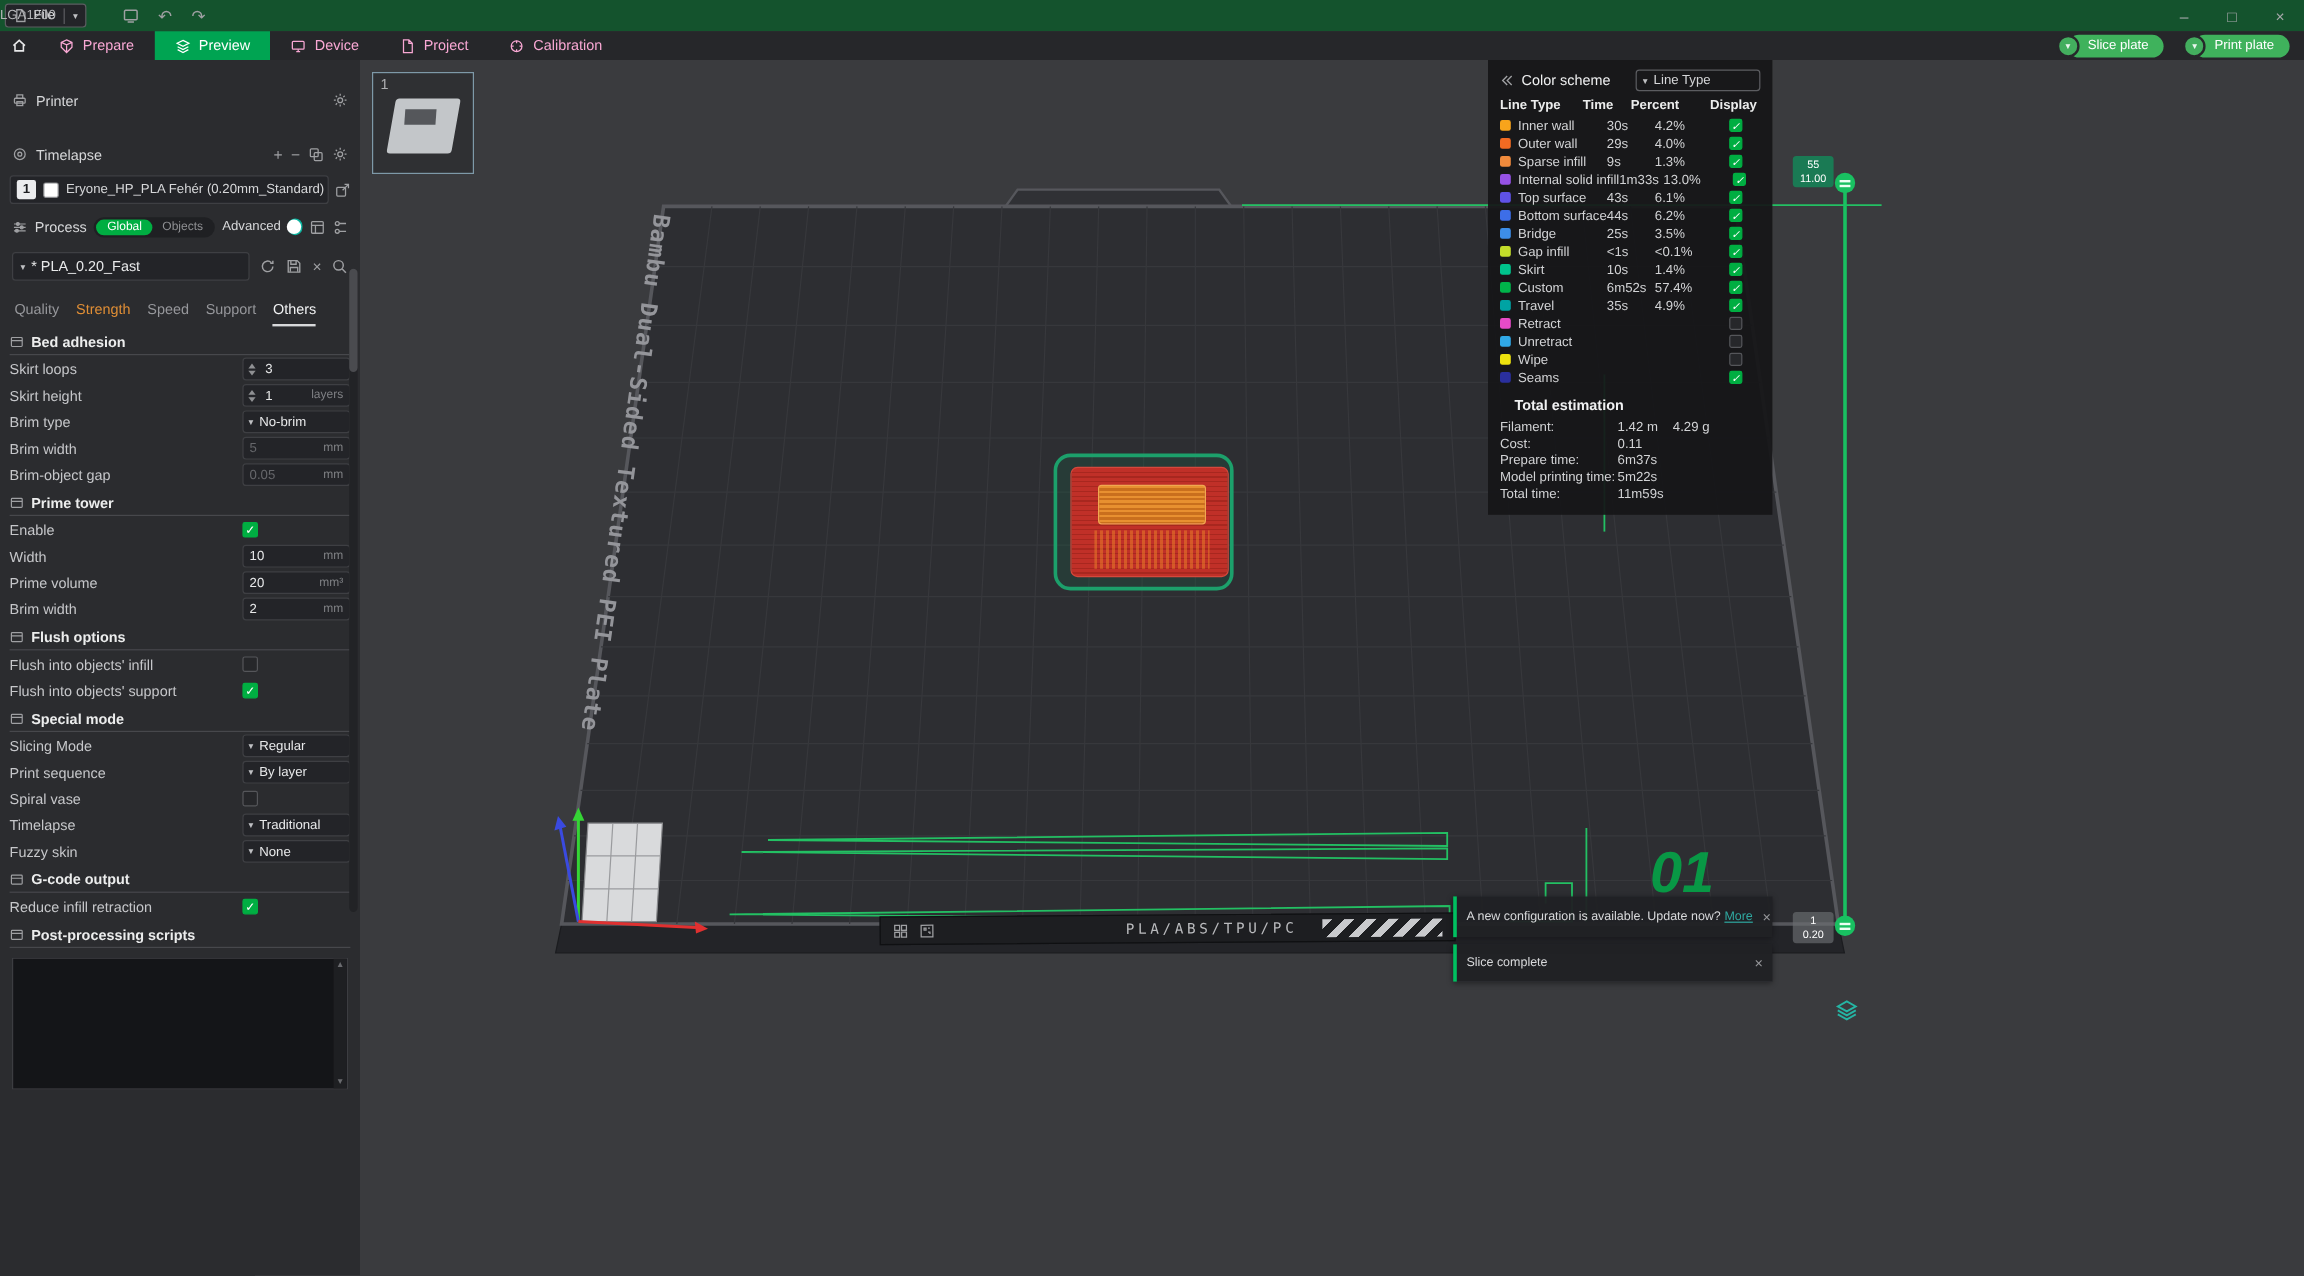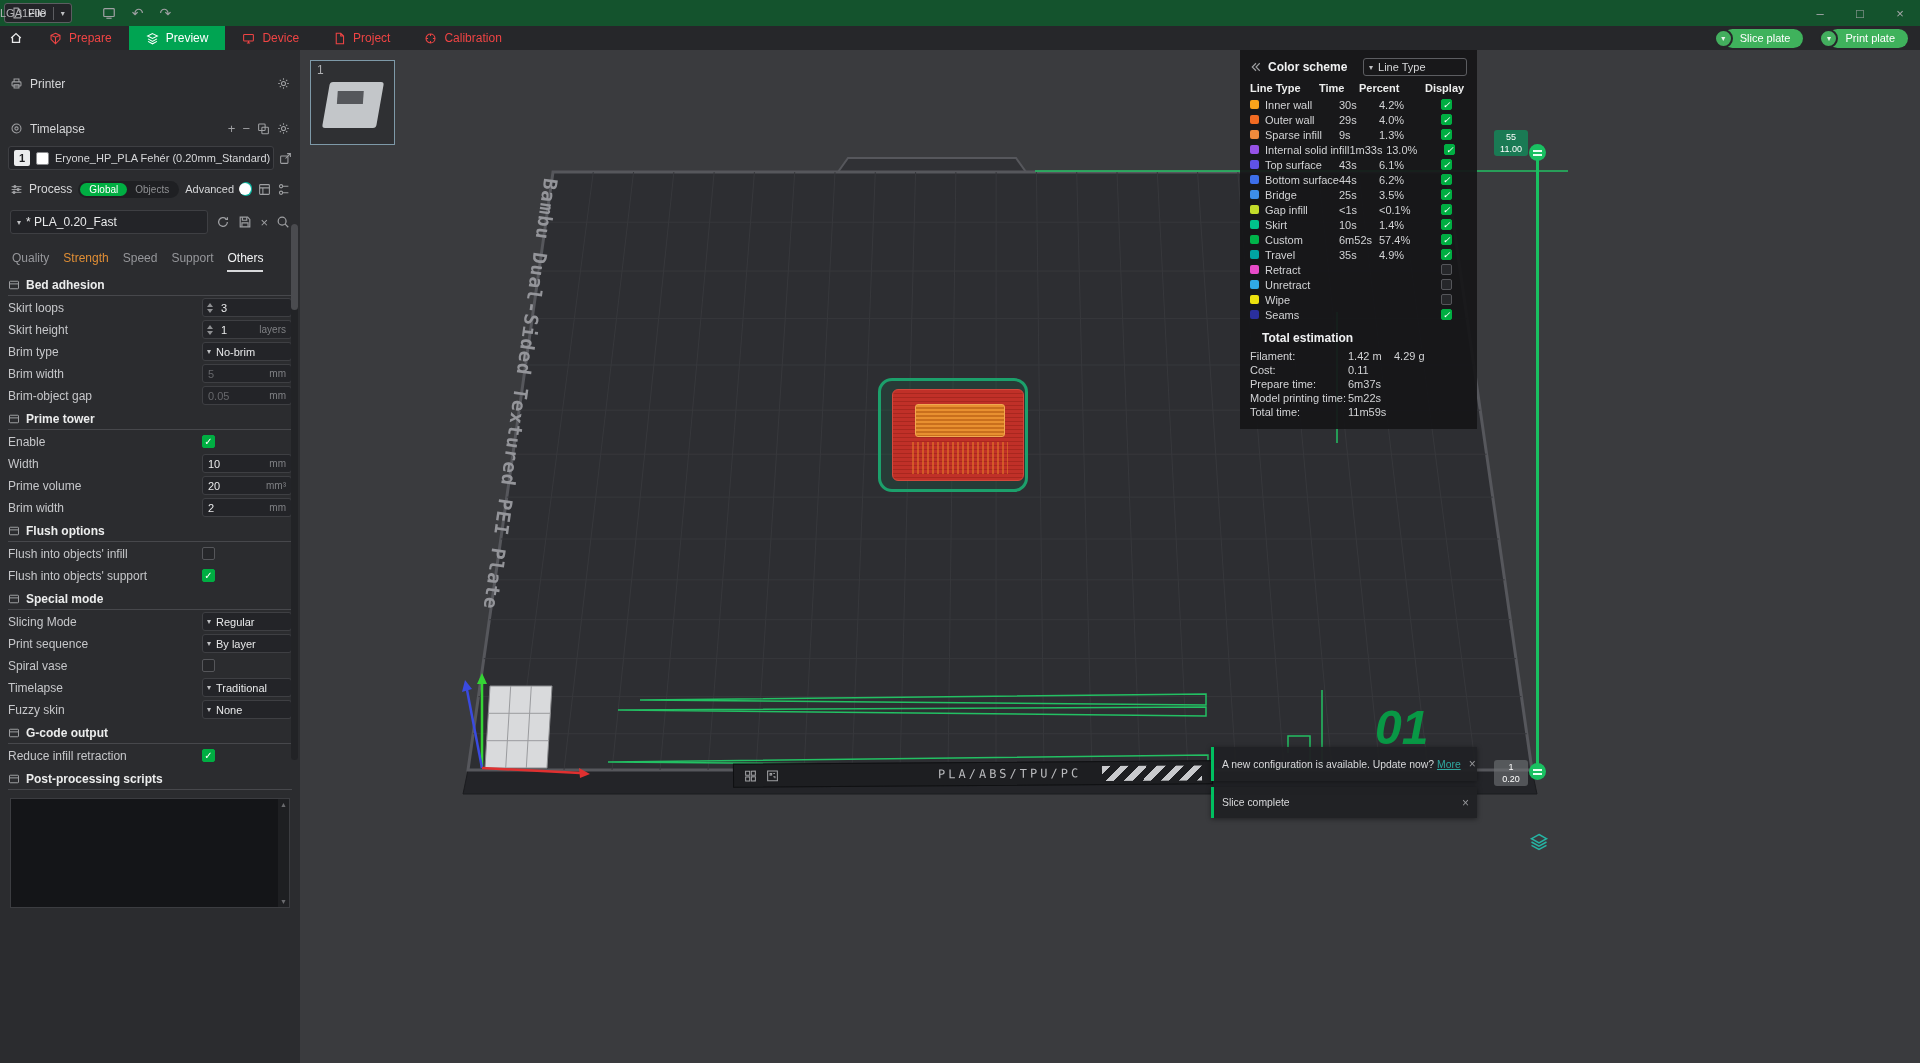--- a/index.html
+++ b/index.html
@@ -11,21 +11,21 @@
 .file-btn{display:flex;align-items:center;gap:5px;height:20px;margin-left:4px;padding:0 6px;border:1px solid #5c5d61;border-radius:3px;background:#232428;font-size:11px;color:#e4e5e7}
 .fb-div{width:1px;height:13px;background:#5c5d61;margin:0 2px}
 .chev{font-size:8px;color:#bfc0c3}
 .tb-icons{display:flex;align-items:center;gap:16px;margin-left:30px;font-size:14px;color:#9fa0a3}
 .tb-title{position:absolute;left:0;right:0;text-align:left;font-size:11px;color:#b4b5b8;pointer-events:none}
 .win-ctl{margin-left:auto;display:flex;z-index:2}
 .win-ctl span{width:40px;height:26px;display:flex;align-items:center;justify-content:center;font-size:13px;color:#a8a9ac}
 
 .tabbar{position:absolute;left:0;top:26px;width:100%;height:24px;background:#26272a;display:flex;align-items:center;z-index:40}
 .home{width:32px;display:flex;justify-content:center;color:#e8e9ea}
-.tab{display:flex;align-items:center;gap:7px;height:24px;padding:0 17px;font-size:12px;color:#ef4444}
+.tab{display:flex;align-items:center;gap:7px;height:24px;padding:0 17px;font-size:12px;color:#f9a8d4}
 .tab.active{background:#00a452;color:#fff}
 .tb-actions{margin-left:auto;display:flex;gap:16px;margin-right:12px}
 .act{display:flex;align-items:center}
 .act .chip{width:19px;height:19px;border-radius:50%;background:#43ae5e;display:flex;align-items:center;justify-content:center;color:#eaf6ee;font-size:8px;margin-right:-10px;z-index:1;border:2px solid #26272a}
 .act .pill{height:19px;border-radius:10px;background:#3fb25c;color:#fff;font-size:11px;display:flex;align-items:center;padding:0 13px 0 17px}
 
 .sidebar{position:absolute;left:0;top:50px;width:300px;bottom:0;background:#2b2c2f;color:#d6d7d9;z-index:30}
 .sb-row{display:flex;align-items:center;padding:0 10px;font-size:12px;gap:7px}
 .sb-top{height:23px;margin-top:22px}
 .sp{flex:1}
@@ -82,21 +82,21 @@
 .obj-red{position:absolute;left:592px;top:339px;width:132px;height:92px;border-radius:6px;background:repeating-linear-gradient(180deg,#c03028 0 3px,#a8271f 3px 4px);border:1px solid #d4483c}
 .obj-orange{position:absolute;left:615px;top:354px;width:90px;height:33px;border-radius:3px;background:repeating-linear-gradient(180deg,#e89030 0 2px,#c96f1d 2px 4px);border:1px solid #f0a850}
 .obj-or2{position:absolute;left:612px;top:392px;width:96px;height:32px;background:repeating-linear-gradient(90deg,rgba(235,130,40,.5) 0 2px,transparent 2px 5px)}
 .front-bar{position:absolute;left:433px;top:712px;width:480px;height:24px;background:#1d1e21;border:1px solid #0f1012;transform:rotate(-.4deg);display:flex;align-items:center;padding:0 10px;gap:9px;color:#c5c6c8}
 .fb-text{font-family:"DejaVu Sans Mono",monospace;font-size:12px;letter-spacing:3px;color:#b9babd;margin-left:150px;white-space:nowrap}
 .stripes{flex:1;height:15px;margin-left:12px;background:repeating-linear-gradient(135deg,#c9cacd 0 6px,#1d1e21 6px 13px)}
 .plate-num{position:absolute;left:1075px;top:650px;font-size:48px;font-style:italic;font-weight:900;color:#00b34a;opacity:.8}
 
 .legend{position:absolute;left:1240px;top:50px;width:237px;background:rgba(21,22,24,.93);padding:5px 10px 10px;color:#d2d3d5;font-size:11px;z-index:35}
 .lg-head{display:flex;align-items:center;gap:6px;height:24px}
-.lg-title{font-weight:bold;font-size:12px;color:#f0f1f2}
+.lg-title{font-weight:normal;font-size:12px;color:#f0f1f2}
 .lg-select{margin-left:auto;width:104px;height:18px;border:1px solid #5c5d61;border-radius:3px;display:flex;align-items:center;gap:5px;padding:0 5px;font-size:11px;color:#d6d7d9}
 .lg-cols{display:flex;height:18px;align-items:center;font-weight:bold;color:#eceded}
 .c1{flex:1}.c2{width:40px}.c3{width:66px}.c4{width:42px}
 .lg-row{display:flex;align-items:center;height:15px}
 .lg-lab{flex:1;display:flex;align-items:center;white-space:nowrap}
 .lg-sw{width:9px;height:9px;border-radius:2px;margin-right:6px;flex:none}
 .lg-t{width:40px}.lg-p{width:46px}
 .lg-d{width:42px;display:flex}
 .lg-cb{width:11px;height:11px;border-radius:2px;display:flex;align-items:center;justify-content:center;font-size:9px;color:#fff;background:#26272a;border:1px solid #55565a;margin-left:16px}
 .lg-cb.checked{background:#00ae42;border-color:#00ae42}

